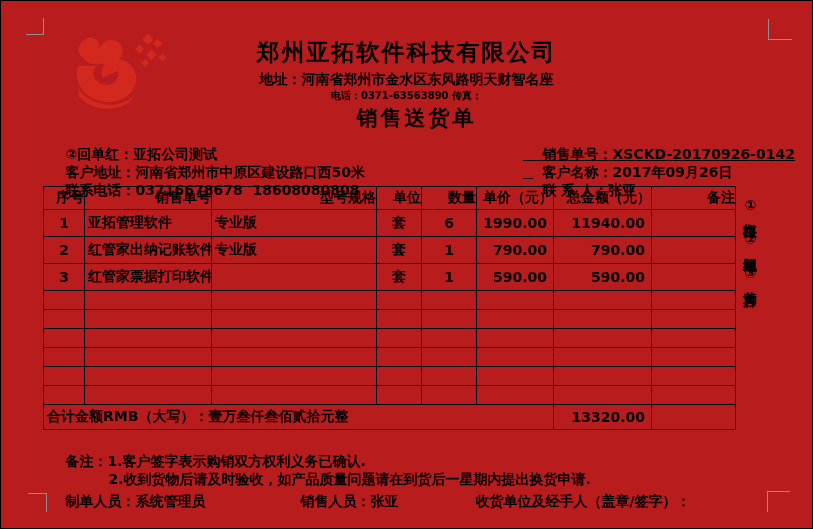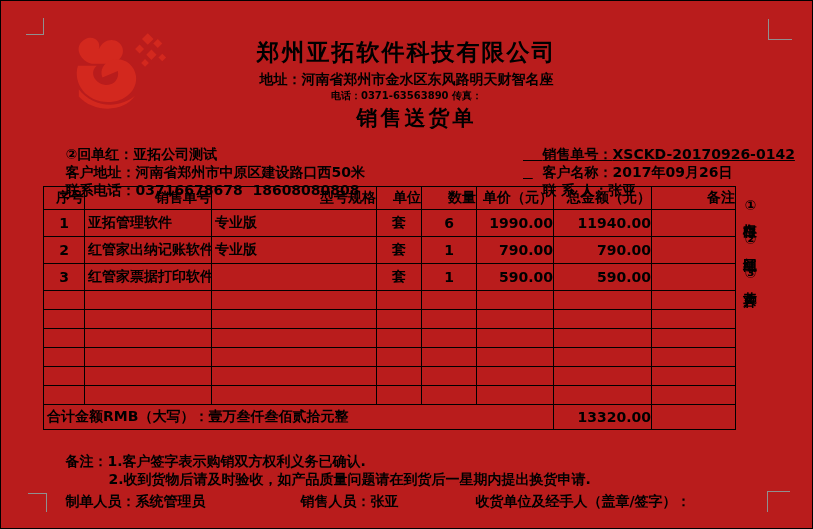--- a/index.html
+++ b/index.html
@@ -29,21 +29,21 @@
   .grid{left:42px;top:185px;}
   table{border-collapse:collapse;table-layout:fixed;width:692px;}
   td,th{border:1px solid #000;font-size:14px;padding:0 3px;overflow:hidden;white-space:nowrap;font-weight:bold;}
   th{text-align:right;padding:0;}
   .hrow th{height:22px;}
   .drow td{height:26px;}
   .erow td{height:18px;}
   .trow td{height:24px;}
   .al{text-align:left;}
   .ac{text-align:center;}
-  .ar{text-align:right;padding-right:0;}
+  .ar{text-align:right;padding-right:6px;}
 
   
   .copy-legend{left:741px;top:196px;display:flex;flex-direction:column;gap:18px;}
   .copy-legend span{writing-mode:vertical-rl;text-orientation:upright;font-size:14px;line-height:1.1;}
 
   .notes-line{font-size:14px;white-space:pre;}
   .footer-seg{font-size:14px;white-space:pre;}
 </style>
 </head>
 <body>

